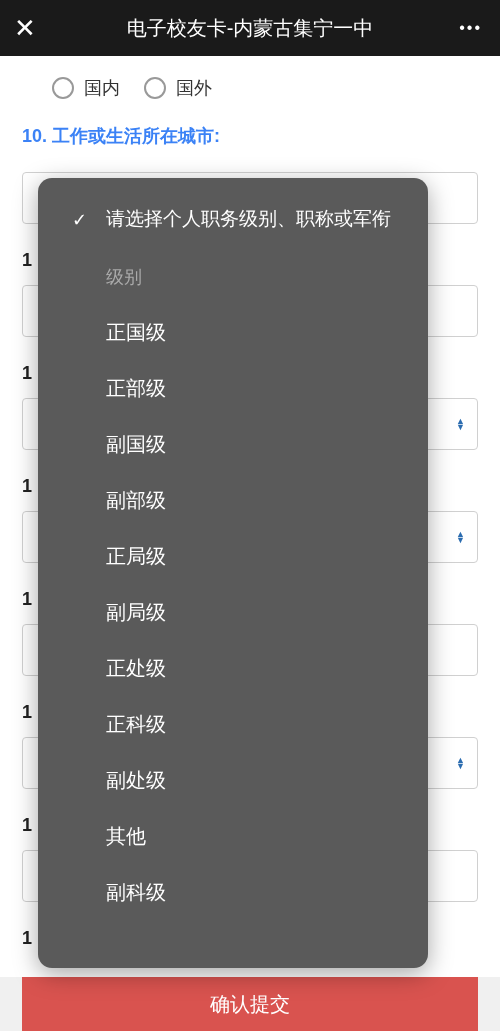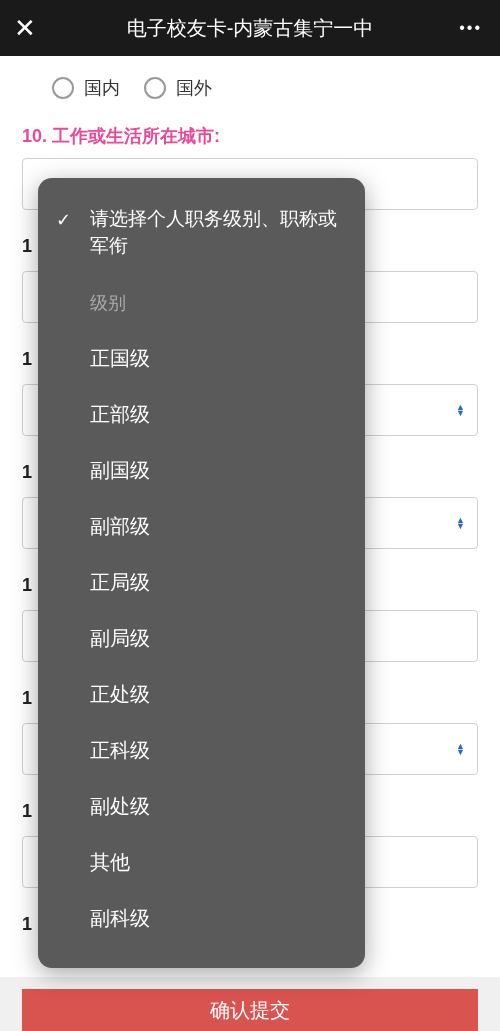--- a/index.html
+++ b/index.html
@@ -69,22 +69,22 @@
       border: 2px solid #999;
       border-radius: 50%;
     }
     .radio-label {
       font-size: 18px;
       color: #333;
     }
     .question-label {
       font-size: 18px;
       font-weight: 600;
-      color: #ec4899;
-      margin-bottom: 10px;
+      color: #3b82f6;
+      margin-bottom: 24px;
     }
     .input-field {
       width: 100%;
       height: 52px;
       border: 1px solid #d0d0d0;
       border-radius: 4px;
       background: #fff;
       margin-bottom: 26px;
     }
     .select-field {
@@ -113,25 +113,25 @@
     .hidden-num {
       font-size: 18px;
       font-weight: 600;
       color: #222;
       margin-bottom: 14px;
     }
     .dropdown-overlay {
       position: absolute;
       top: 178px;
       left: 38px;
-      width: 327px;
+      width: 390px;
       background: #5a5a5a;
       border-radius: 14px;
       box-shadow: 0 6px 24px rgba(0,0,0,0.35);
-      padding: 14px 0 10px 0;
+      padding: 14px 0 10px 16px;
       z-index: 100;
       height: 790px;
       overflow: hidden;
     }
     .dropdown-item {
       padding: 14px 22px 14px 52px;
       color: #fff;
       font-size: 20px;
       position: relative;
       cursor: pointer;
@@ -152,21 +152,21 @@
     .dropdown-item.group-label {
       color: #aaa;
       font-size: 18px;
       cursor: default;
     }
     .submit-btn {
       position: absolute;
       bottom: 0;
       left: 22px;
       right: 22px;
-      height: 42px;
+      height: 54px;
       background: #d9534f;
       color: #fff;
       font-size: 20px;
       display: flex;
       align-items: center;
       justify-content: center;
       cursor: pointer;
       z-index: 50;
     }
   </style>

